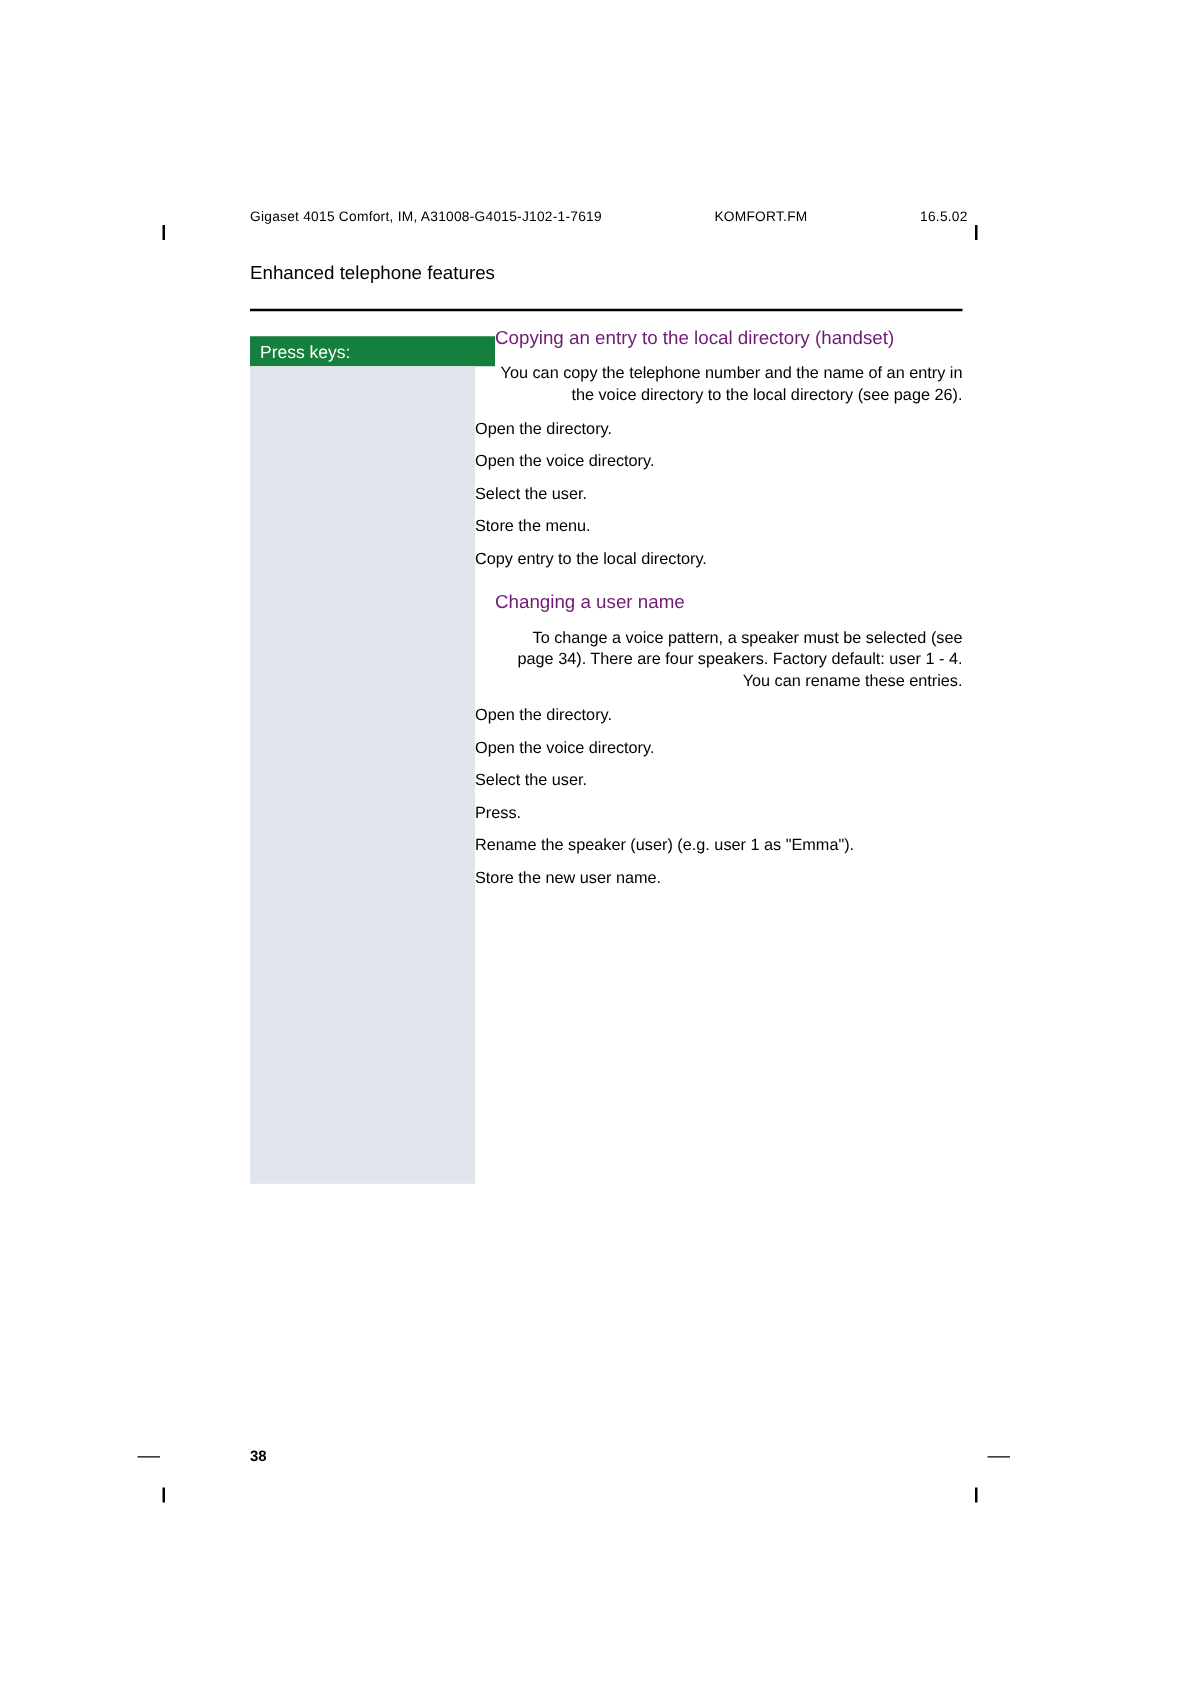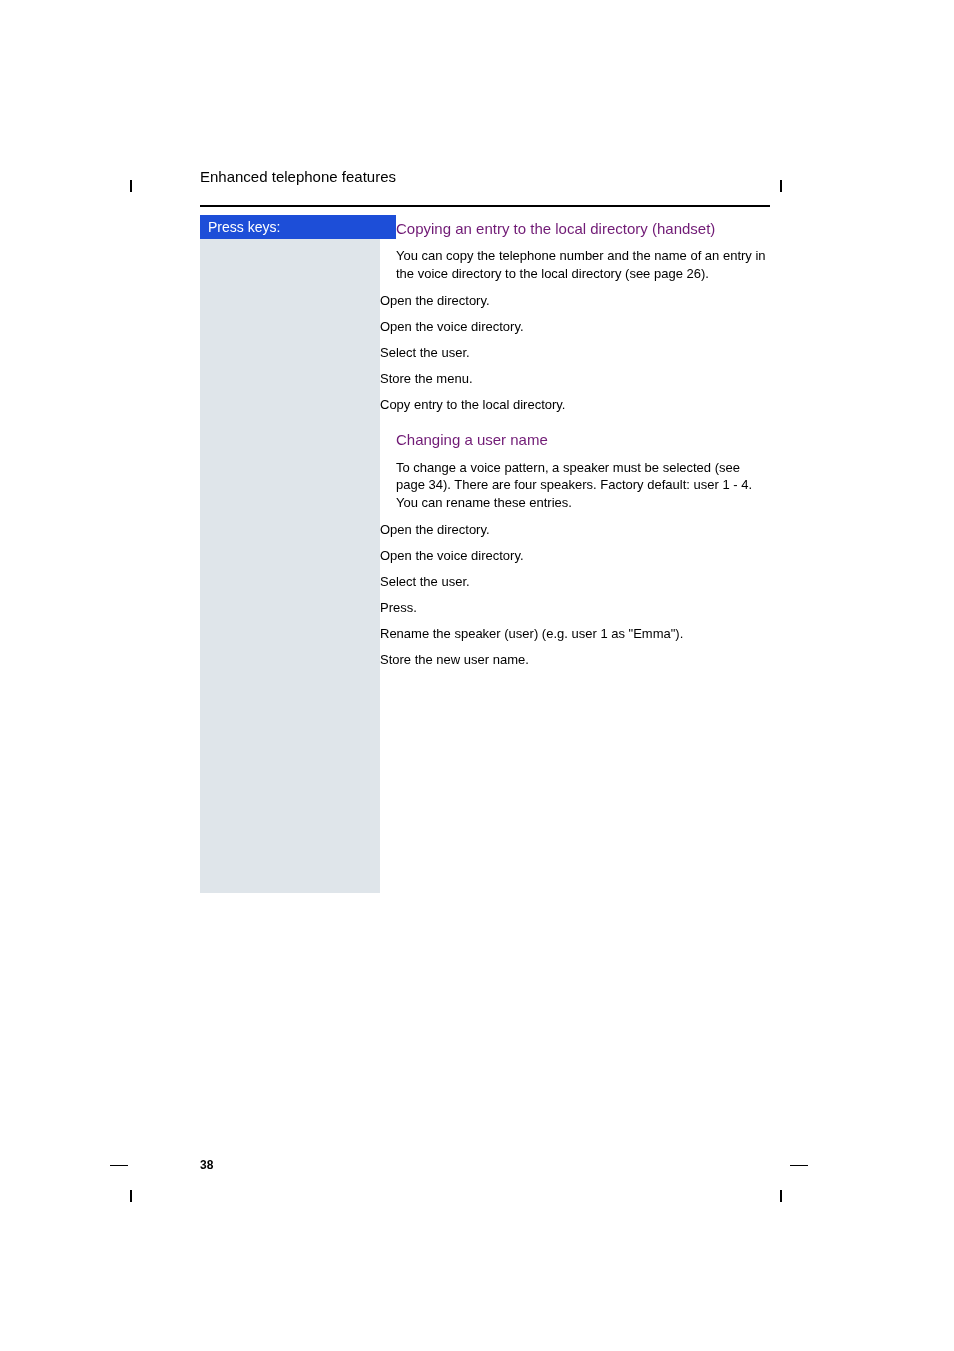--- a/index.html
+++ b/index.html
@@ -49,25 +49,26 @@
   .two-col {
     display: flex;
     align-items: flex-start;
   }
   .left-col {
     width: 180px;
     flex: 0 0 180px;
     position: relative;
   }
   .press-keys-bar {
-    background: #1d4ed8;
+    background: #15803d;
     color: #fff;
     font-size: 14px;
     padding: 4px 8px;
     width: 180px;
+    margin-top: 12px;
   }
   .grey-panel {
     background: #dfe5ea;
     width: 180px;
     padding: 4px 6px 650px 6px;
     box-sizing: border-box;
     position: relative;
   }
   .right-col {
     flex: 1;
@@ -76,20 +77,21 @@
     line-height: 1.35;
   }
   .h-blue {
     color: #701a75;
     font-size: 15px;
     font-weight: 400;
     margin: 4px 0 8px 0;
   }
   .para {
     margin: 0 0 10px 0;
+    text-align: right;
   }
   .step-row {
     display: flex;
     align-items: flex-start;
     margin: 0 0 6px 0;
     min-height: 20px;
   }
   .step-keys {
     width: 180px;
     flex: 0 0 180px;
@@ -144,20 +146,25 @@
 
 <div class="crop-mark crop-top-left"></div>
 <div class="crop-mark crop-top-right"></div>
 <div class="crop-mark crop-bot-left"></div>
 <div class="crop-mark crop-bot-right"></div>
 <div class="crop-mark foot-mark-left"></div>
 <div class="crop-mark foot-mark-right"></div>
 
 <div class="page">
 
+  <div class="header-line">
+    <span class="doc-id">Gigaset 4015 Comfort, IM, A31008-G4015-J102-1-7619</span>
+    <span class="doc-file">KOMFORT.FM</span>
+    <span class="doc-date">16.5.02</span>
+  </div>
 
   <div class="section-title">Enhanced telephone features</div>
 
   <div class="two-col">
 
     <div class="left-col">
       <div class="press-keys-bar">Press keys:</div>
       <div class="grey-panel"></div>
     </div>
 

